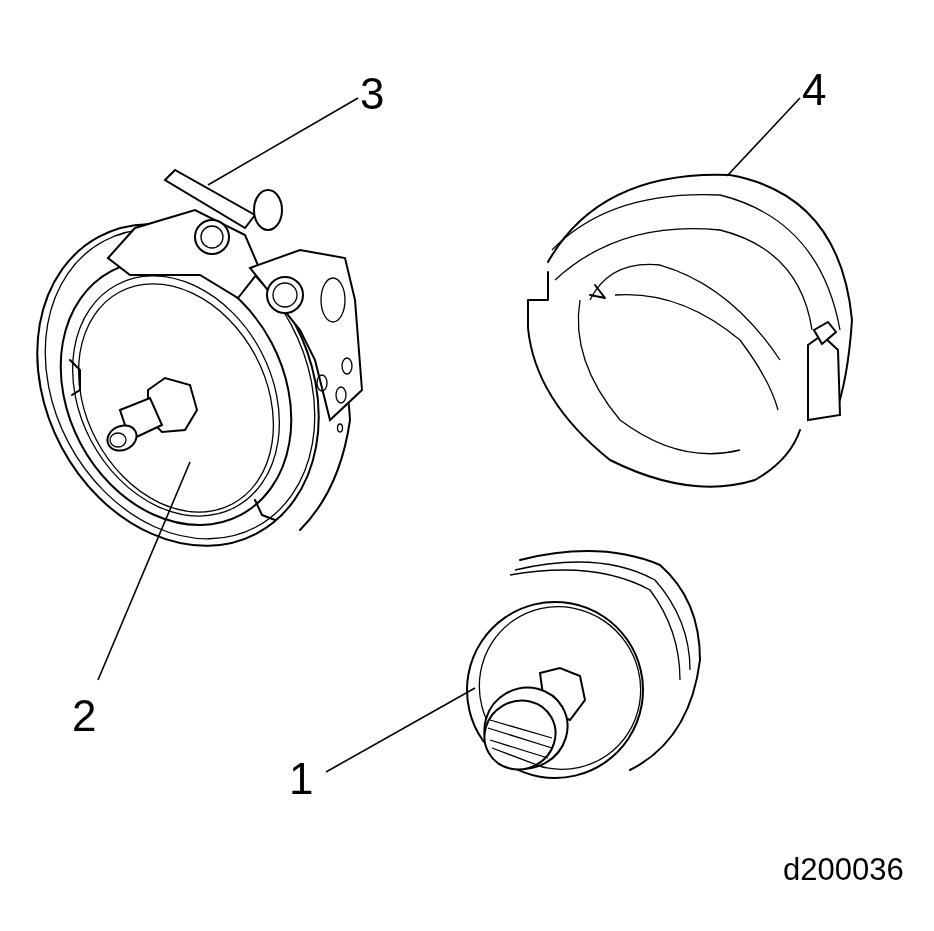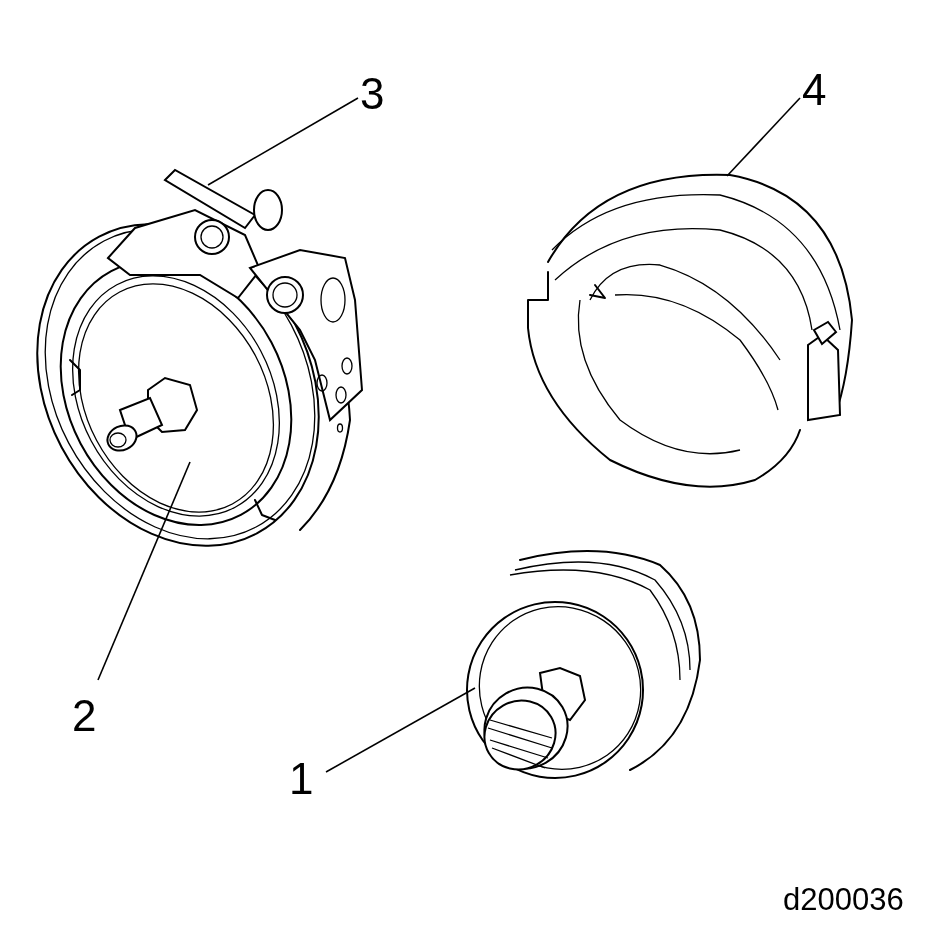--- a/index.html
+++ b/index.html
@@ -86,13 +86,13 @@
     <line class="leader" x1="358" y1="98" x2="208" y2="185"></line>
     <line class="leader" x1="800" y1="98" x2="727" y2="176"></line>
   </g>
 </svg>
 
 <div class="callout" style="left:289px;top:757px;">1</div>
 <div class="callout" style="left:72px;top:694px;">2</div>
 <div class="callout" style="left:360px;top:72px;">3</div>
 <div class="callout" style="left:802px;top:68px;">4</div>
 
-<div class="figid" style="left:783px;top:882px;">d200036</div>
+<div class="figid" style="left:783px;top:852px;">d200036</div>
 
 </body></html>

